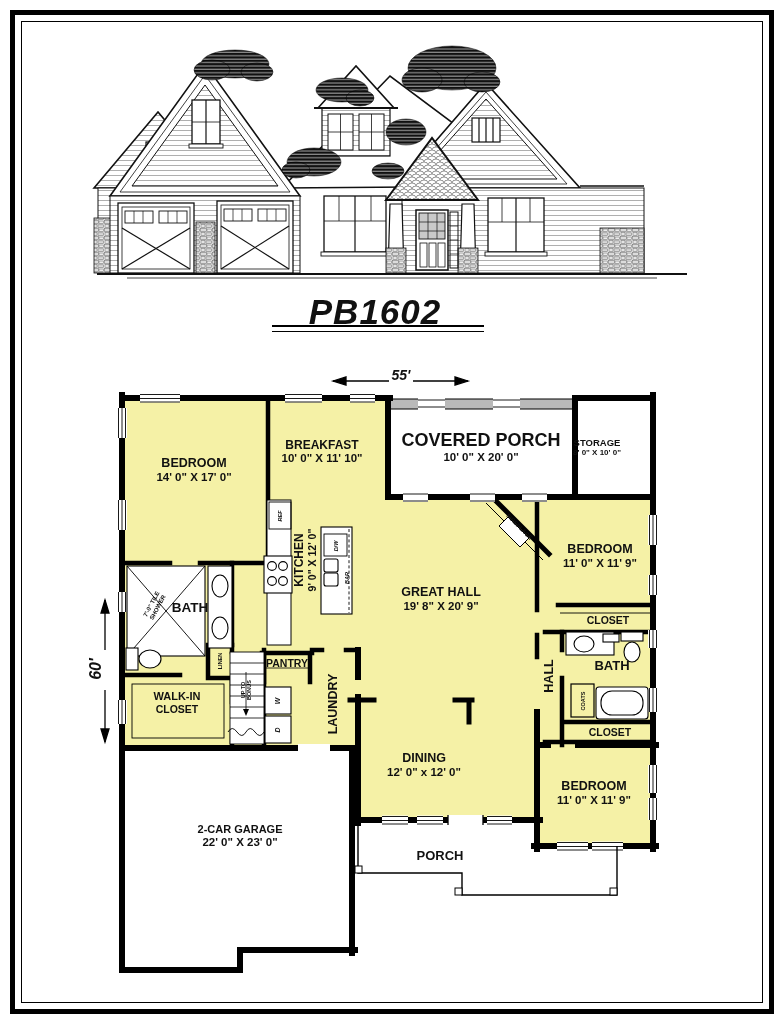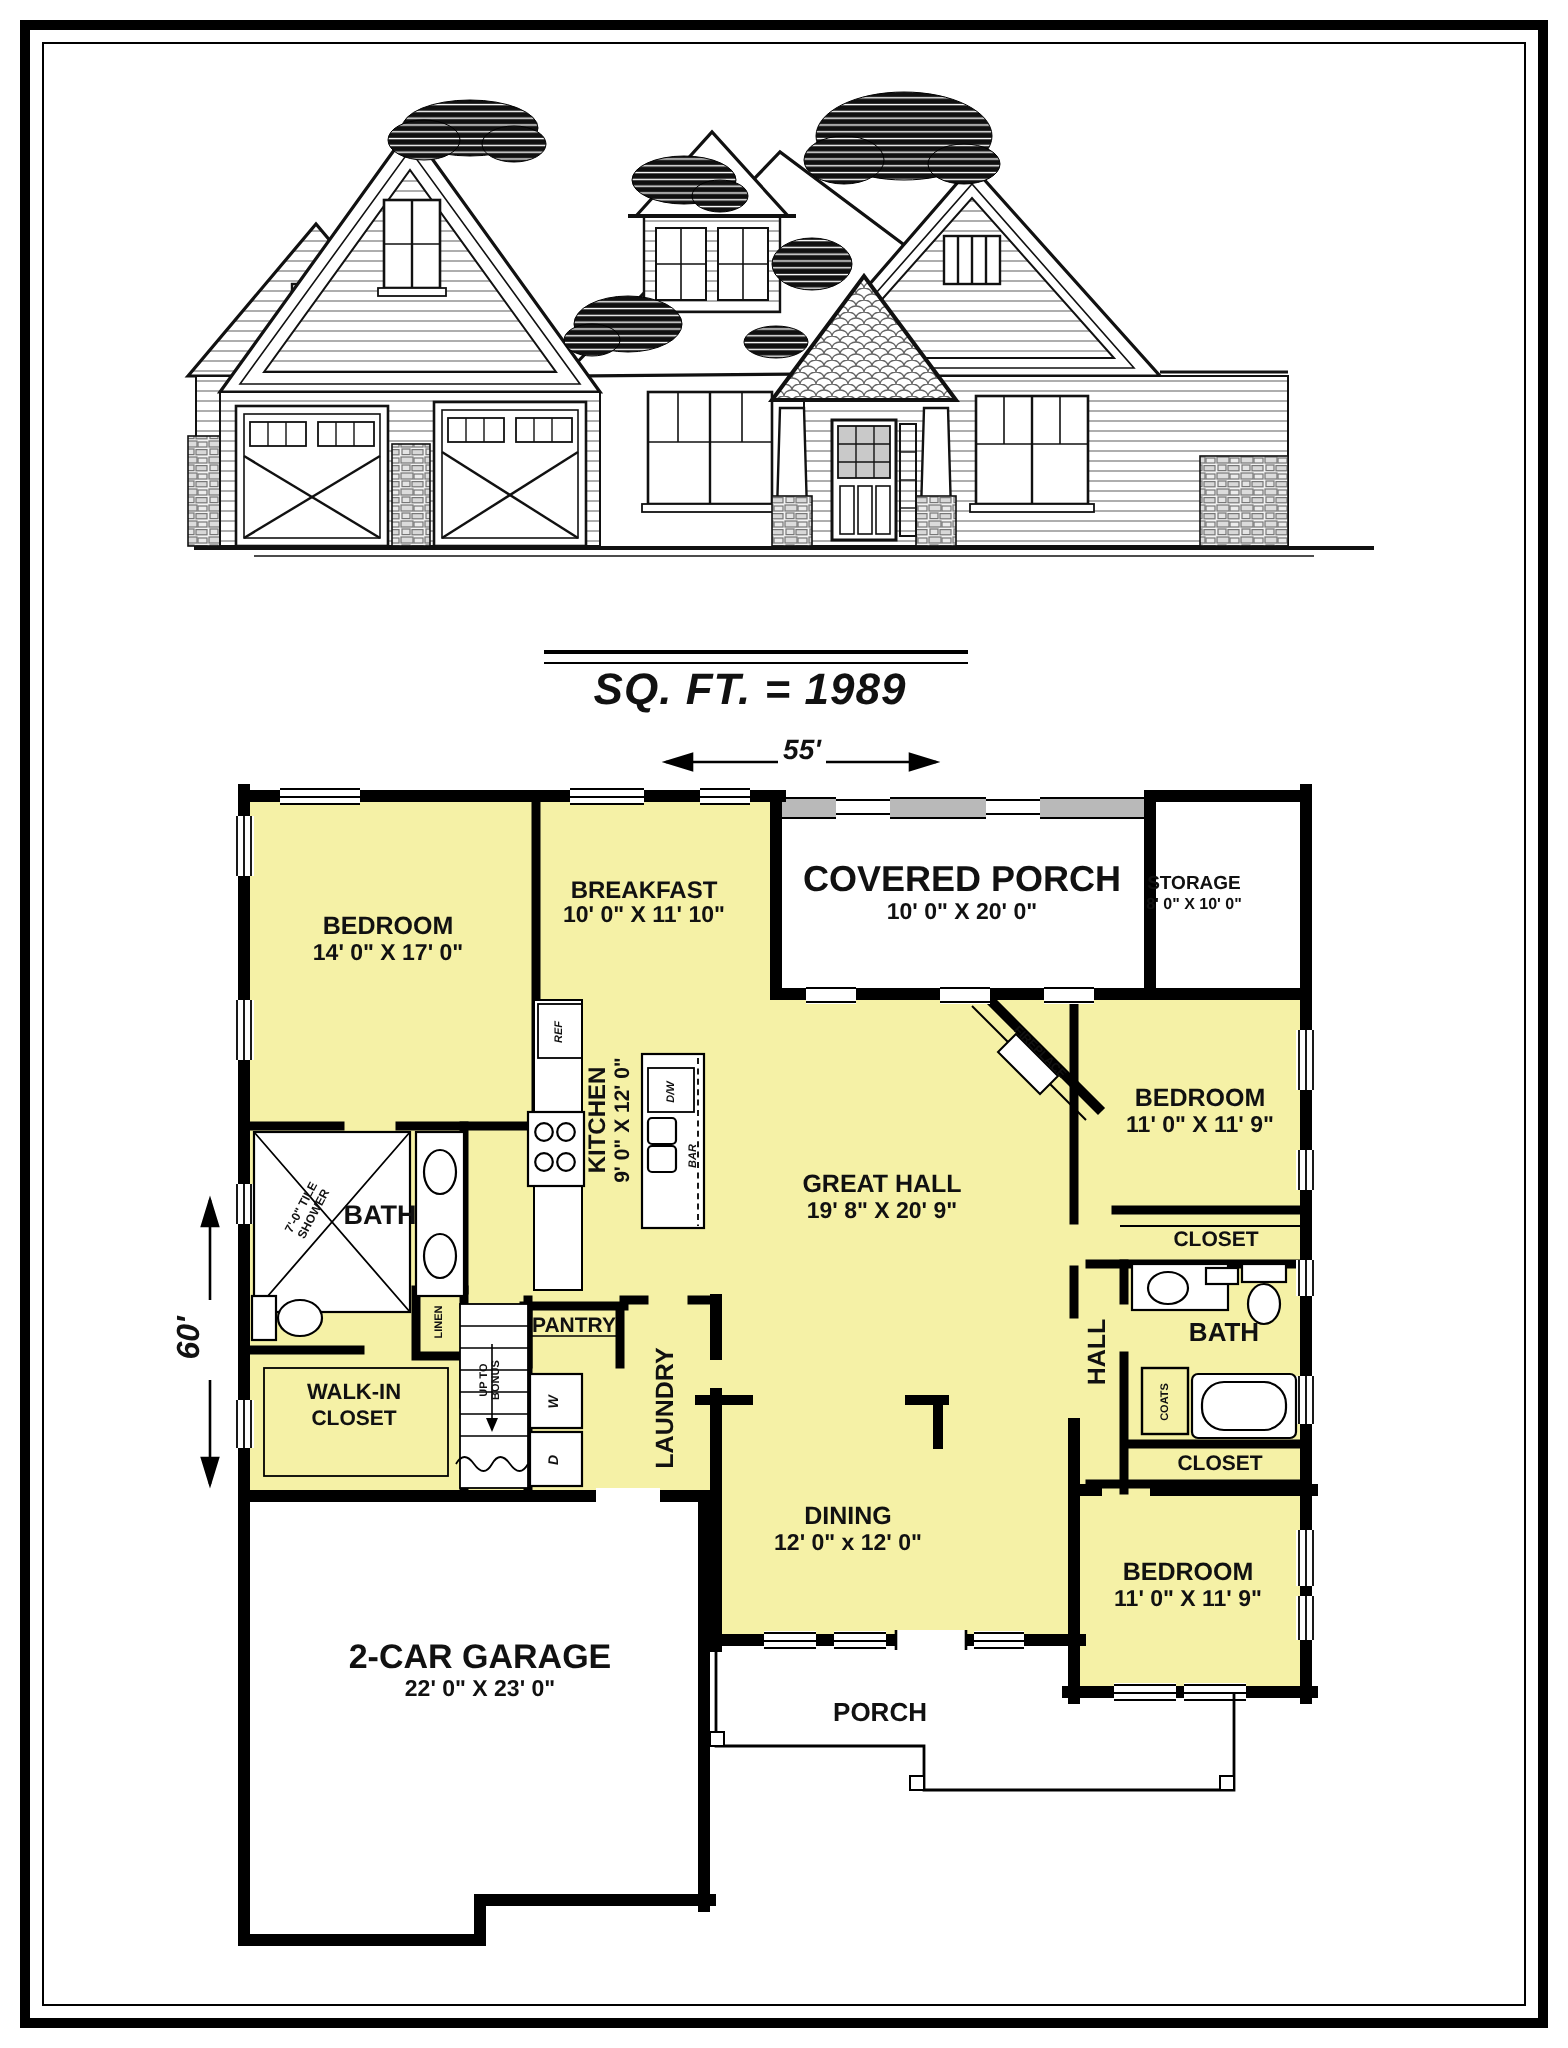--- a/index.html
+++ b/index.html
@@ -178,22 +178,22 @@
           <ellipse cx="330" cy="44" rx="20" ry="12"></ellipse>
           <ellipse cx="390" cy="46" rx="18" ry="10"></ellipse>
         <ellipse cx="314" cy="96" rx="20" ry="13"></ellipse>
         <ellipse cx="222" cy="126" rx="27" ry="14"></ellipse>
           <ellipse cx="204" cy="134" rx="14" ry="8"></ellipse>
         <ellipse cx="296" cy="135" rx="16" ry="8"></ellipse>
       </g>
     </g>
   </svg>
 
+  <div class="plan-title">PB1602</div>
   <div class="rule-double"></div>
-  <div class="plan-sub">SQ. FT. = 1989</div>
 
   <svg class="plansvg" viewBox="0 0 784 1024">
 
     <g fill="var(--room-fill,#F5F1A6)" stroke="none">
       <rect x="122" y="398" width="146" height="350"></rect>
       <rect x="268" y="398" width="120" height="252"></rect>
       <rect x="268" y="650" width="90" height="98"></rect>
       <rect x="358" y="497" width="179" height="323"></rect>
       <rect x="537" y="497" width="116" height="349"></rect>
     </g>
@@ -401,21 +401,21 @@
     </div>
     <div class="pl" style="left:594px;top:793px">
       <div style="font-size:12.5px">BEDROOM</div>
       <div style="font-size:11.5px">11' 0" X 11' 9"</div>
     </div>
     <div class="pl" style="left:424px;top:765px">
       <div style="font-size:12.5px">DINING</div>
       <div style="font-size:11.5px">12' 0" x 12' 0"</div>
     </div>
     <div class="pl" style="left:240px;top:836px">
-      <div style="font-size:17px">2-CAR GARAGE</div>
+      <div style="font-size:11px">2-CAR GARAGE</div>
       <div style="font-size:11.5px">22' 0" X 23' 0"</div>
     </div>
     <div class="pl" style="left:440px;top:856px;font-size:13px">PORCH</div>
     <div class="pl" style="left:190px;top:608px;font-size:13.5px">BATH</div>
     <div class="pl" style="left:612px;top:666px;font-size:13px">BATH</div>
     <div class="pl" style="left:177px;top:703px">
       <div style="font-size:11px">WALK-IN</div>
       <div style="font-size:10.5px">CLOSET</div>
     </div>
     <div class="pl" style="left:287px;top:663px;font-size:10.5px">PANTRY</div>

